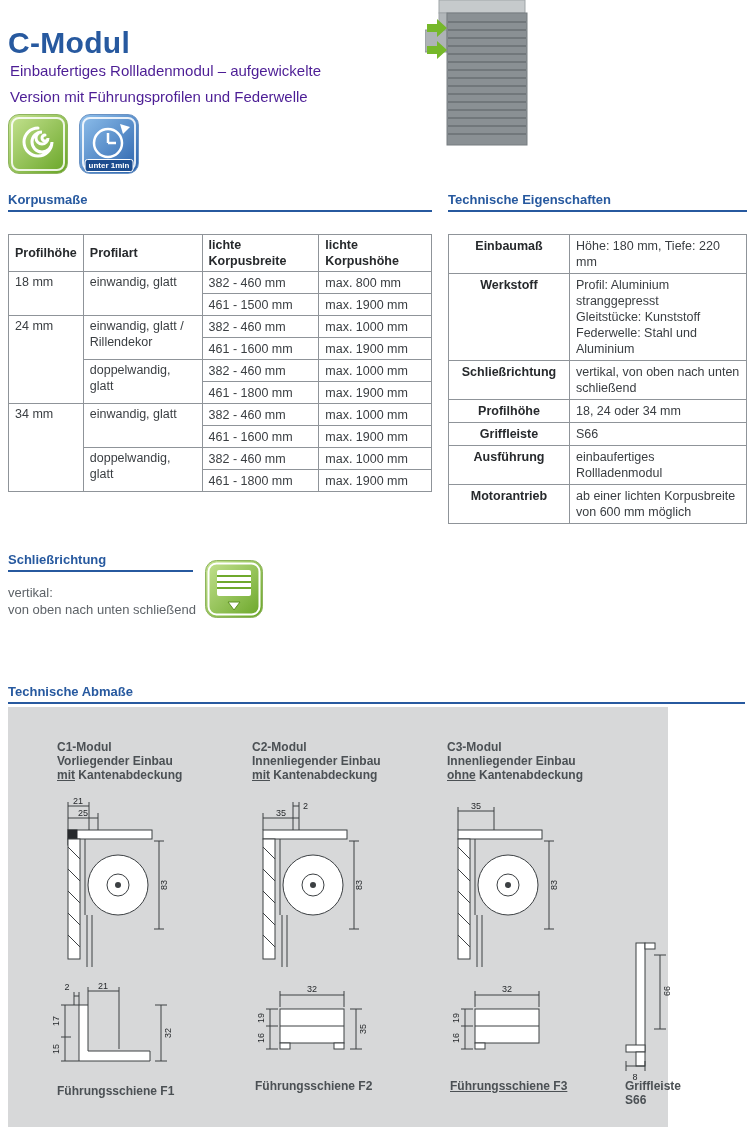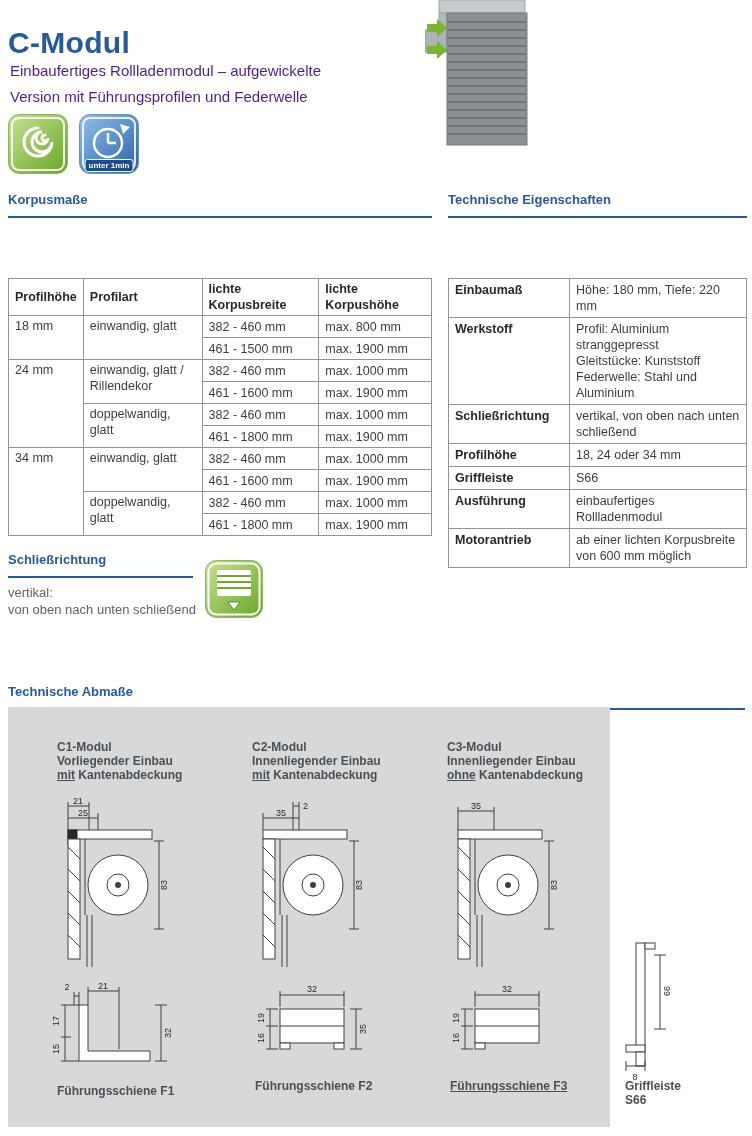--- a/index.html
+++ b/index.html
@@ -1,47 +1,47 @@
 <!DOCTYPE html>
 <html><head>
 <meta charset="utf-8">
 <style>
   html,body{margin:0;padding:0;}
   body{width:752px;height:1136px;background:#fff;font-family:"Liberation Sans",sans-serif;position:relative;overflow:hidden;}
   .abs{position:absolute;}
   #page-title{left:8px;top:6px;font-size:30px;font-weight:bold;color:#27599f;letter-spacing:.3px;}
   #subtitle{left:10px;top:58px;font-size:15px;color:#4c1d95;line-height:26px;}
-  .section-heading{font-size:13px;font-weight:bold;color:#27599f;border-bottom:2px solid #27599f;padding-bottom:9px;}
+  .section-heading{font-size:13px;font-weight:bold;color:#27599f;border-bottom:2px solid #27599f;padding-bottom:3px;}
   #korpus-heading{left:8px;top:192px;width:424px;}
   #eig-heading{left:448px;top:192px;width:299px;}
   #schliess-heading{left:8px;top:552px;width:185px;}
   #abmasse-heading{left:8px;top:684px;width:737px;}
-  table{border-collapse:collapse;margin-top:44px;}
+  table{border-collapse:collapse;}
   #korpus-table{left:8px;top:234px;width:424px;font-size:12.5px;color:#3a3e42;}
   #korpus-table th,#korpus-table td{border:1px solid #8f9499;padding:2px 6px;text-align:left;line-height:16px;}
   #korpus-table th{font-weight:bold;color:#26292c;height:20px;}
   #korpus-table td{height:17px;}
   #korpus-table td.vt{vertical-align:top;}
   #eig-table{left:448px;top:234px;width:299px;font-size:12.5px;color:#3a3e42;}
   #eig-table td{border:1px solid #8f9499;padding:3px 6px;vertical-align:top;line-height:16px;}
-  #eig-table td.lbl{font-weight:bold;width:108px;color:#26292c;}
+  #eig-table td.lbl{font-weight:bold;width:108px;color:#26292c;text-align:center;}
   #eig-table td.val{white-space:pre-line;}
   #schliess-text{left:8px;top:584px;font-size:13px;color:#5e6368;line-height:17px;}
   #badges{left:8px;top:114px;display:flex;gap:11px;}
   .badge{position:relative;width:58px;height:58px;border-radius:11px;}
   .badge.green{background:linear-gradient(135deg,#c6e392,#68a526);border:1px solid #8fb45f;}
   .badge.blue{background:linear-gradient(135deg,#8fc0ec,#2a62ac);border:1px solid #6b93c4;}
   .badge::after{content:"";position:absolute;inset:2px;border:2px solid rgba(255,255,255,.85);border-radius:8px;pointer-events:none;}
   .badge svg{position:absolute;left:0;top:0;}
   .badge-label{position:absolute;bottom:1px;left:50%;transform:translateX(-50%);font-size:8px;font-weight:bold;color:#fff;padding:1px 3px;border-radius:3px;border:1px solid #fff;white-space:nowrap;z-index:2;}
   .badge-label.gdark{background:#3e7d16;}
   .badge-label.bdark{background:#1c4c8e;}
   #product-image{left:425px;top:0;width:125px;height:155px;}
   #schliess-icon{left:205px;top:560px;width:58px;height:58px;}
-  #gray-panel{left:8px;top:707px;width:602px;height:420px;background:#d7d8d9;}
+  #gray-panel{left:8px;top:707px;width:660px;height:420px;background:#d7d8d9;}
   .mod-head{position:absolute;font-size:12px;font-weight:bold;color:#4b5054;line-height:14px;}
   .mod-head .u{text-decoration:underline;}
   .rail-label{position:absolute;font-size:12px;font-weight:bold;color:#4b5054;line-height:14px;white-space:pre-line;}
   .drawing{position:absolute;}
   .dimtext{font-size:9px;fill:#26292c;font-family:"Liberation Sans",sans-serif;}
   .dln line{stroke:#3c4043;stroke-width:1;fill:none;}
   .wht{fill:#fff;stroke:#3c4043;stroke-width:1;}
 </style>
 </head>
 <body>

